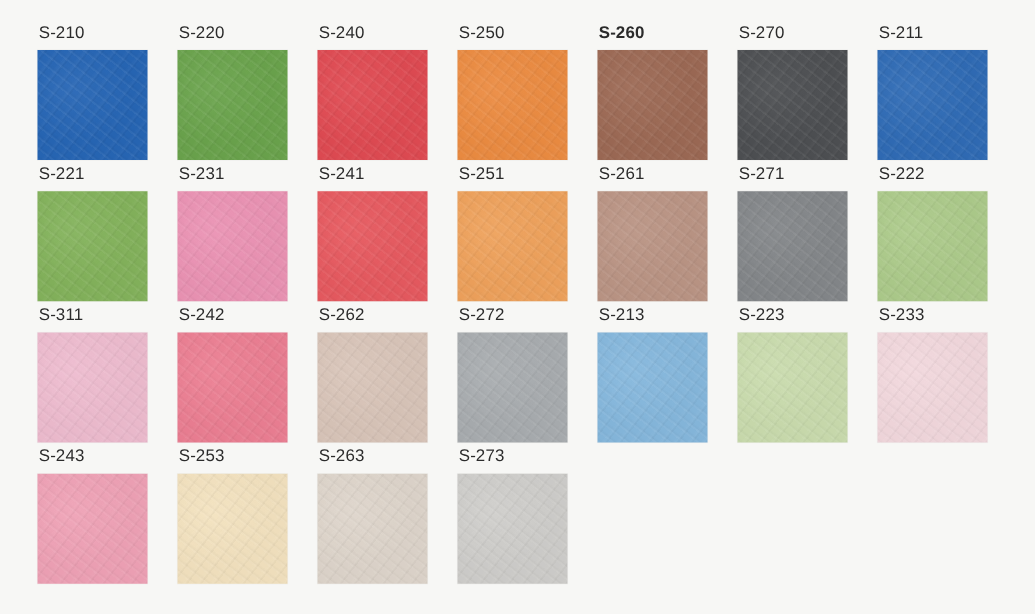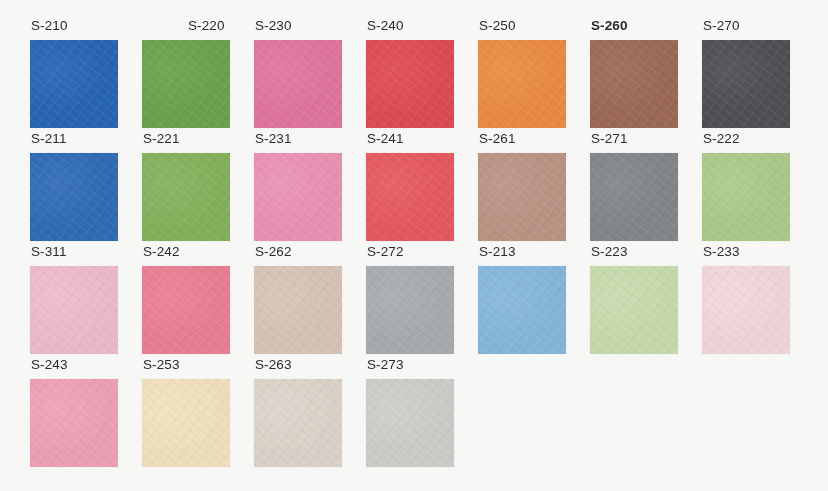--- a/index.html
+++ b/index.html
@@ -95,26 +95,22 @@
 </head>
 <body style="background: rgb(247, 247, 245);">
 
 <div id="swatch-chart">
   <div class="swatch-grid">
       <div class="swatch-cell">
         <div class="swatch-label" style="color: rgb(43, 43, 43);">S-210</div>
         <div class="swatch-chip" style="background-color: rgb(39, 102, 181);"></div>
       </div>
       <div class="swatch-cell">
-        <div class="swatch-label" style="color: rgb(43, 43, 43); margin-left: 45px;">S-220</div>
+        <div class="swatch-label" style="color: rgb(43, 43, 43);">S-220</div>
         <div class="swatch-chip" style="background-color: rgb(107, 164, 77);"></div>
-      </div>
-      <div class="swatch-cell">
-        <div class="swatch-label" style="color: rgb(43, 43, 43);">S-230</div>
-        <div class="swatch-chip" style="background-color: rgb(226, 117, 158);"></div>
       </div>
       <div class="swatch-cell">
         <div class="swatch-label" style="color: rgb(43, 43, 43);">S-240</div>
         <div class="swatch-chip" style="background-color: rgb(224, 75, 83);"></div>
       </div>
       <div class="swatch-cell">
         <div class="swatch-label" style="color: rgb(43, 43, 43);">S-250</div>
         <div class="swatch-chip" style="background-color: rgb(236, 140, 66);"></div>
       </div>
       <div class="swatch-cell">
@@ -135,20 +131,24 @@
       </div>
       <div class="swatch-cell">
         <div class="swatch-label" style="color: rgb(43, 43, 43);">S-231</div>
         <div class="swatch-chip" style="background-color: rgb(235, 147, 180);"></div>
       </div>
       <div class="swatch-cell">
         <div class="swatch-label" style="color: rgb(43, 43, 43);">S-241</div>
         <div class="swatch-chip" style="background-color: rgb(231, 90, 96);"></div>
       </div>
       <div class="swatch-cell">
+        <div class="swatch-label" style="color: rgb(43, 43, 43);">S-251</div>
+        <div class="swatch-chip" style="background-color: rgb(239, 162, 92);"></div>
+      </div>
+      <div class="swatch-cell">
         <div class="swatch-label" style="color: rgb(43, 43, 43);">S-261</div>
         <div class="swatch-chip" style="background-color: rgb(187, 149, 133);"></div>
       </div>
       <div class="swatch-cell">
         <div class="swatch-label" style="color: rgb(43, 43, 43); text-align: center;">S-271</div>
         <div class="swatch-chip" style="background-color: rgb(132, 135, 138);"></div>
       </div>
       <div class="swatch-cell">
         <div class="swatch-label" style="color: rgb(43, 43, 43);">S-222</div>
         <div class="swatch-chip" style="background-color: rgb(173, 203, 139);"></div>

